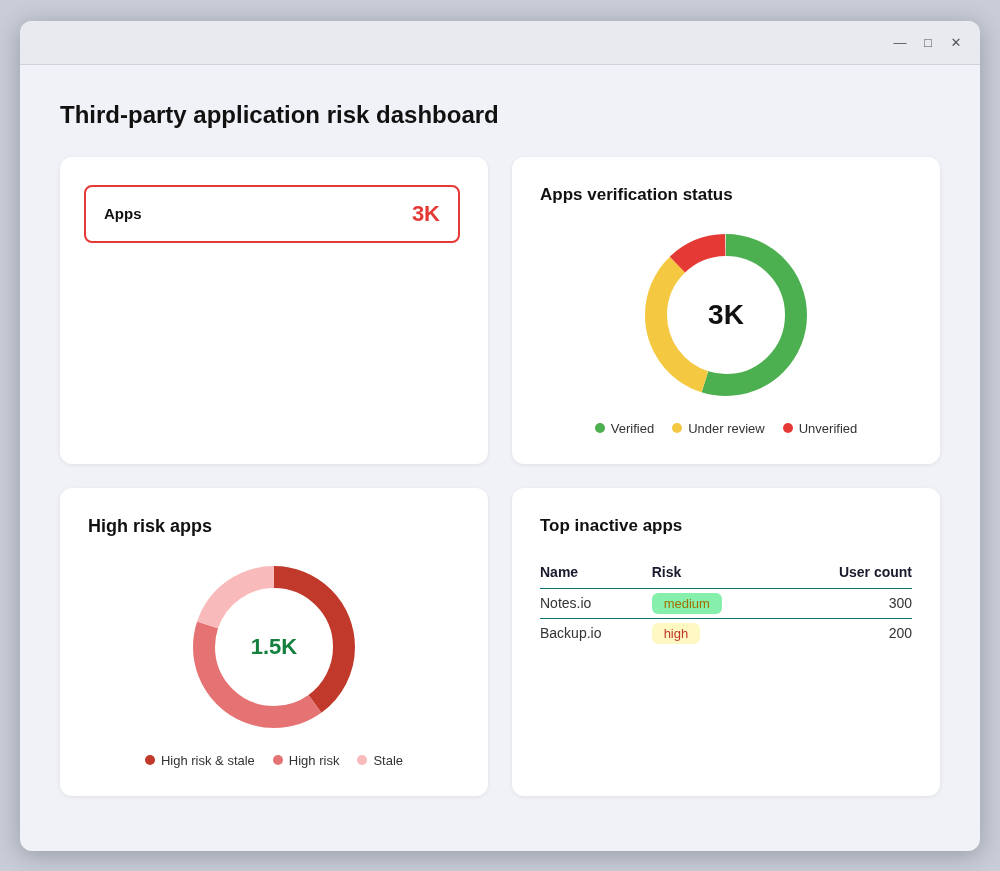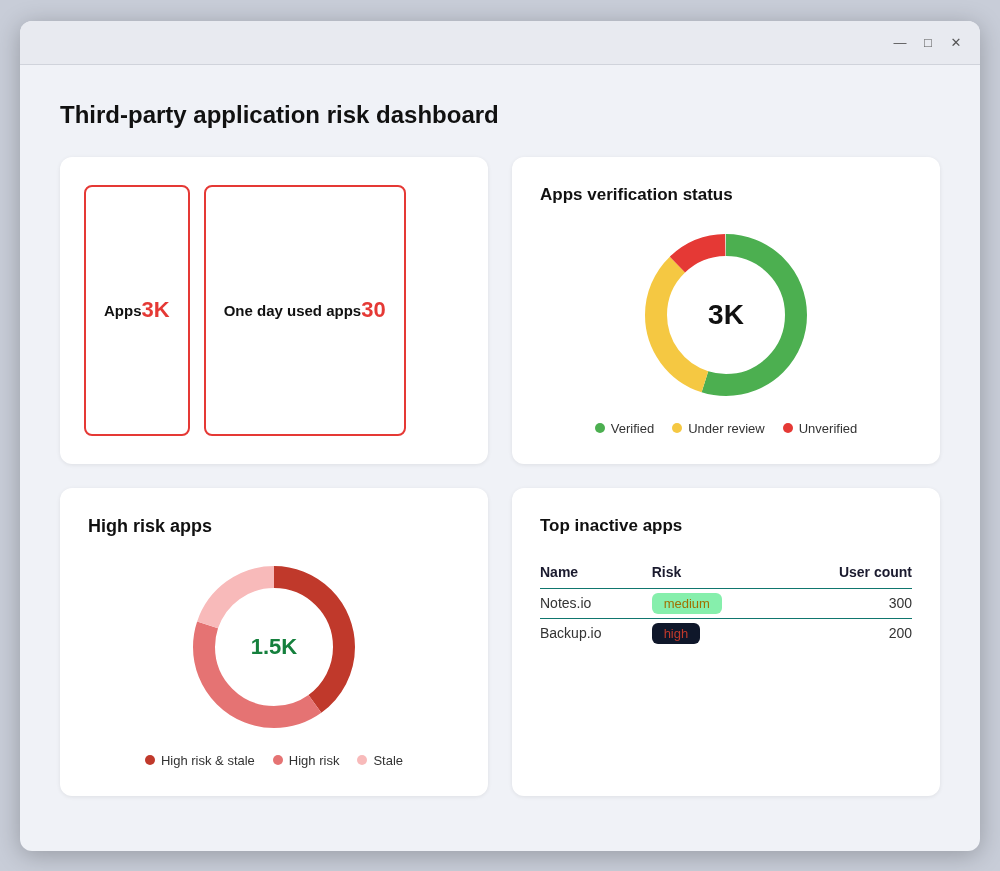--- a/index.html
+++ b/index.html
@@ -57,21 +57,21 @@
     }
     .card {
       background: #fff;
       border-radius: 12px;
       padding: 28px;
       box-shadow: 0 1px 4px rgba(0,0,0,0.08);
     }
     
     .stats-card {
       display: flex;
-      flex-direction: row;
+      flex-direction: column;
       gap: 14px;
       padding-left: 24px;
     }
     .stat-row {
       border: 2px solid #e53935;
       border-radius: 8px;
       padding: 14px 18px;
       display: flex;
       align-items: center;
       justify-content: space-between;
@@ -183,45 +183,41 @@
       padding: 3px 12px;
       border-radius: 6px;
       font-size: 13px;
       font-weight: 500;
     }
     .badge-medium {
       background: #86efac;
       color: #a07000;
     }
     .badge-high {
-      background: #0f172a;
+      background: #fef9c3;
       color: #c0392b;
     }
   </style>
 </head>
 <body>
 
 <div class="window">
   <div class="titlebar">
     <div class="titlebar-btn">—</div>
     <div class="titlebar-btn">□</div>
     <div class="titlebar-btn">✕</div>
   </div>
   <div class="content">
     <h1 class="page-title">Third-party application risk dashboard</h1>
     <div class="dashboard-grid">
 
       <div class="card stats-card">
         <div class="stat-row">
           <span class="stat-label">Apps</span>
           <span class="stat-value">3K</span>
-        </div>
-        <div class="stat-row">
-          <span class="stat-label">One day used apps</span>
-          <span class="stat-value">30</span>
         </div>
       </div>
 
       <div class="card verify-card">
         <div class="card-title">Apps verification status</div>
         <div class="donut-wrapper">
           <div class="donut-container">
             <svg width="180" height="180" viewBox="0 0 180 180">
 
               <circle cx="90" cy="90" r="70" fill="none" stroke="#4caf50" stroke-width="22" stroke-dasharray="241.02 197.92" stroke-dashoffset="0"></circle>

